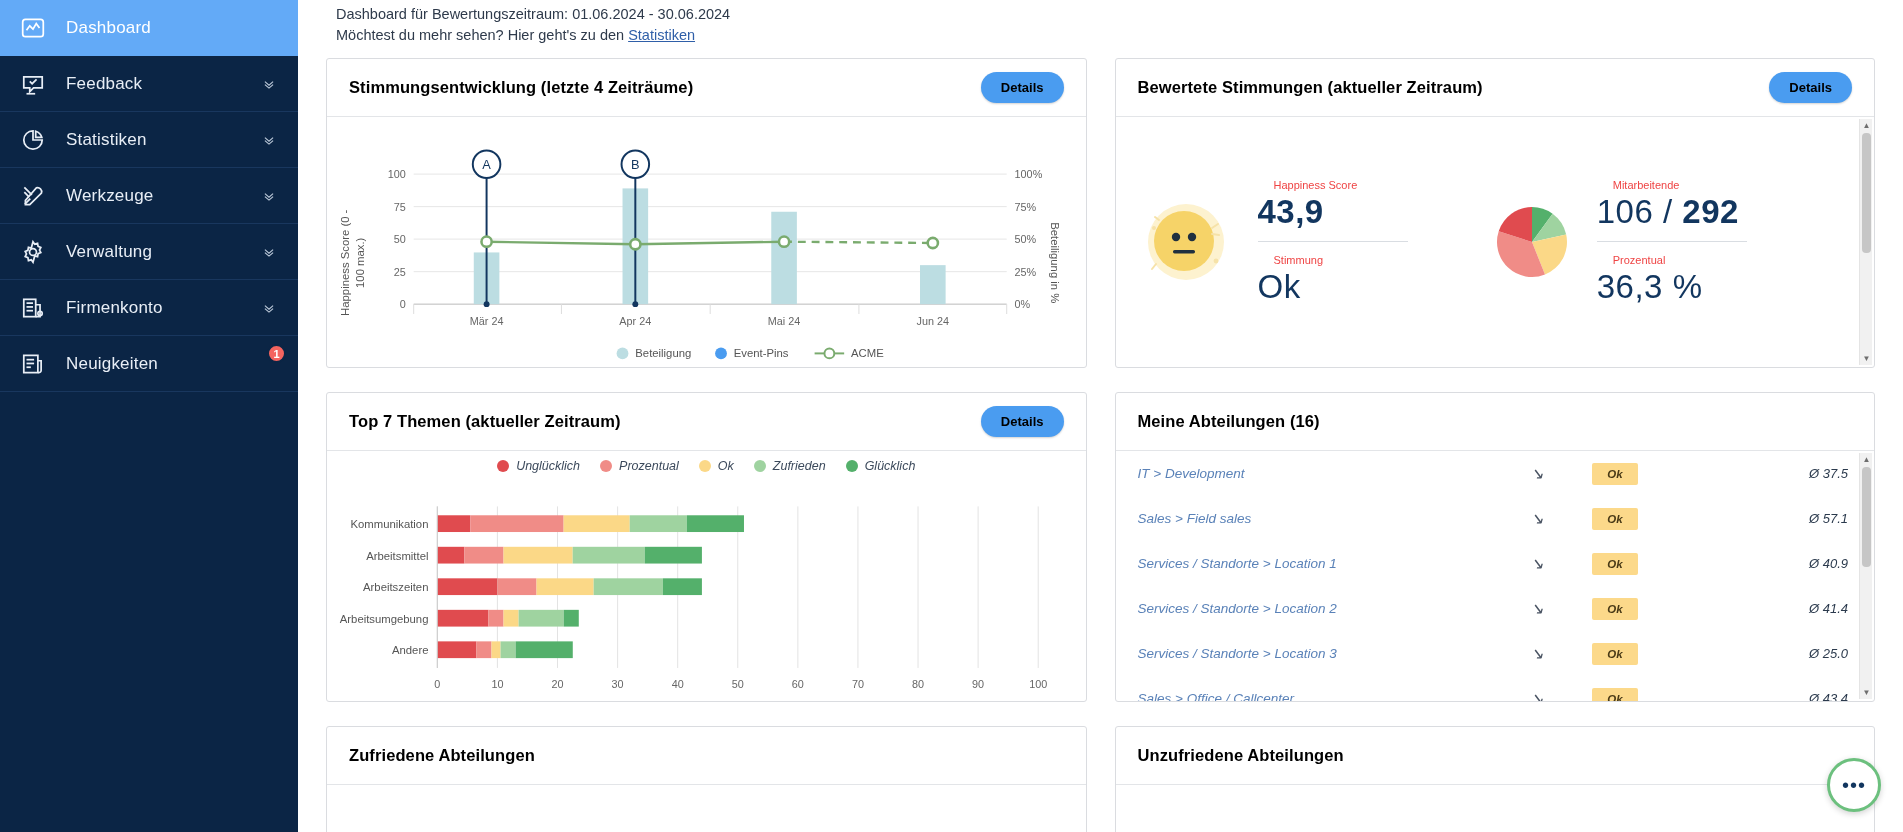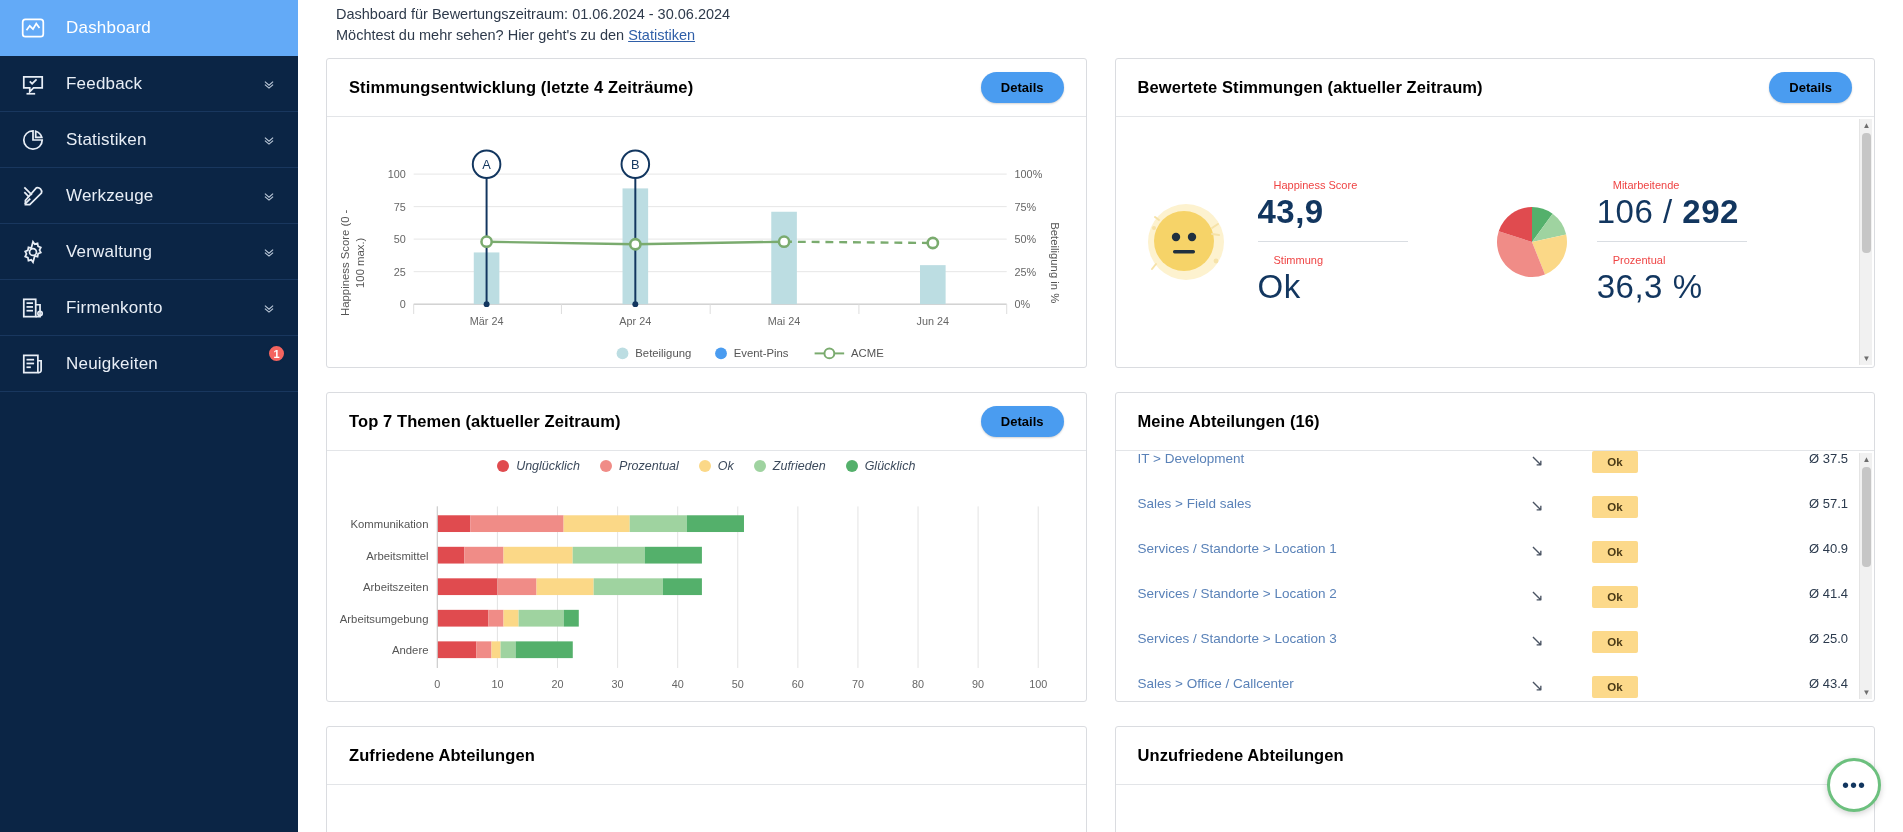--- a/index.html
+++ b/index.html
@@ -124,23 +124,24 @@
   .legend-row {
     display: flex; justify-content: center; gap: 20px;
     font-size: 12.5px; color: #3c4a5c; margin-bottom: 24px; font-style: italic;
   }
   .legend-row .li { display: flex; align-items: center; gap: 7px; }
   .dot { width: 12px; height: 12px; border-radius: 50%; display: inline-block; }
 
   
   #dept-body { height: 250px; overflow: hidden; position: relative; }
   .dept-row {
-    display: flex; align-items: flex-start;
+    display: flex; align-items: center;
     height: 45px; padding: 0 26px 0 22px;
     font-size: 13.5px;
+    font-style: italic;
   }
   .dept-name { flex: 1; color: #5a82b8; cursor: pointer; }
   .dept-trend { width: 110px; text-align: center; color: #4a5463; font-size: 16px; }
   .dept-badge {
     width: 46px; text-align: center;
     background: #fcd98a; color: #4a3a16;
     font-size: 11.5px; font-weight: bold;
     padding: 5px 0; border-radius: 2px;
   }
   .dept-score { width: 210px; text-align: right; color: #2b3a4d; font-size: 13px; }

